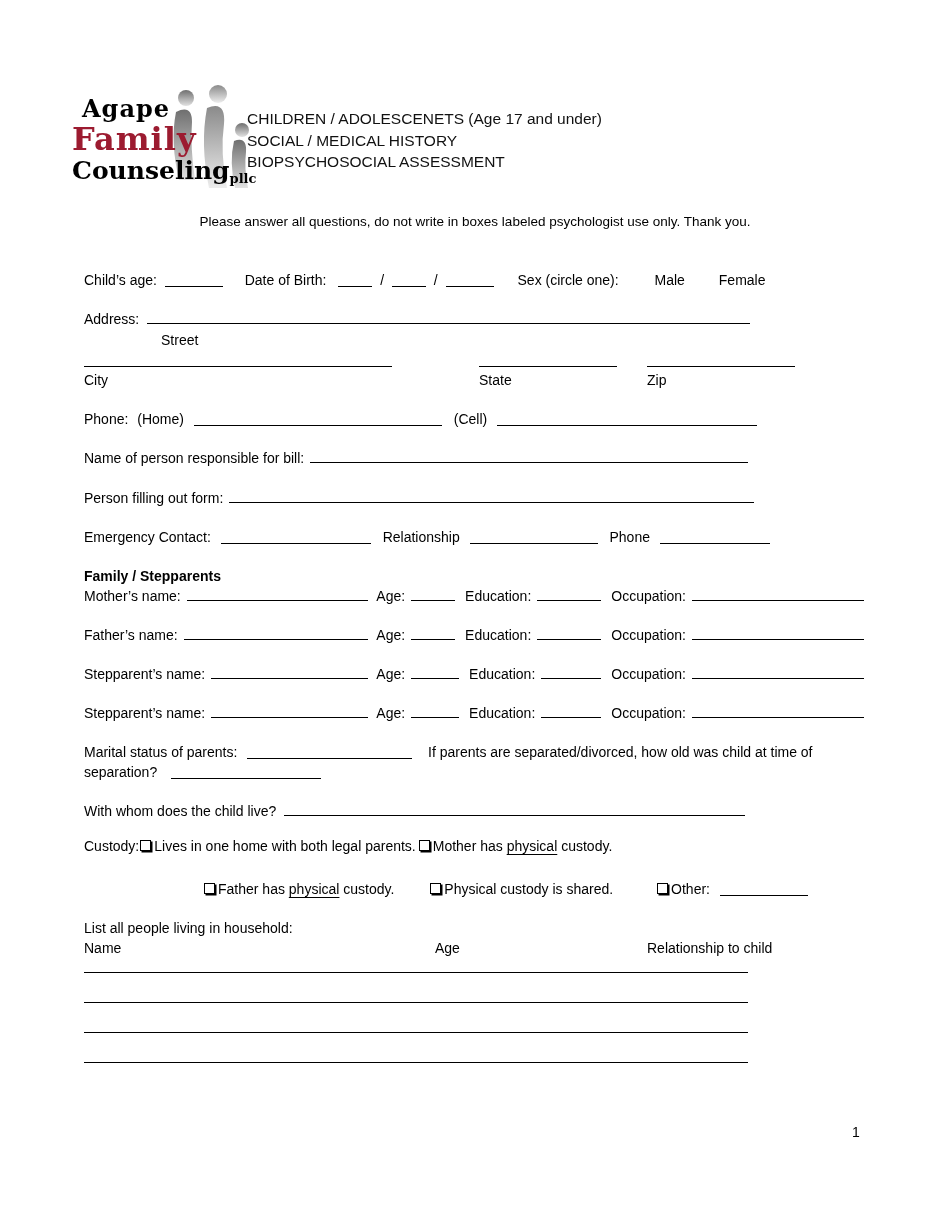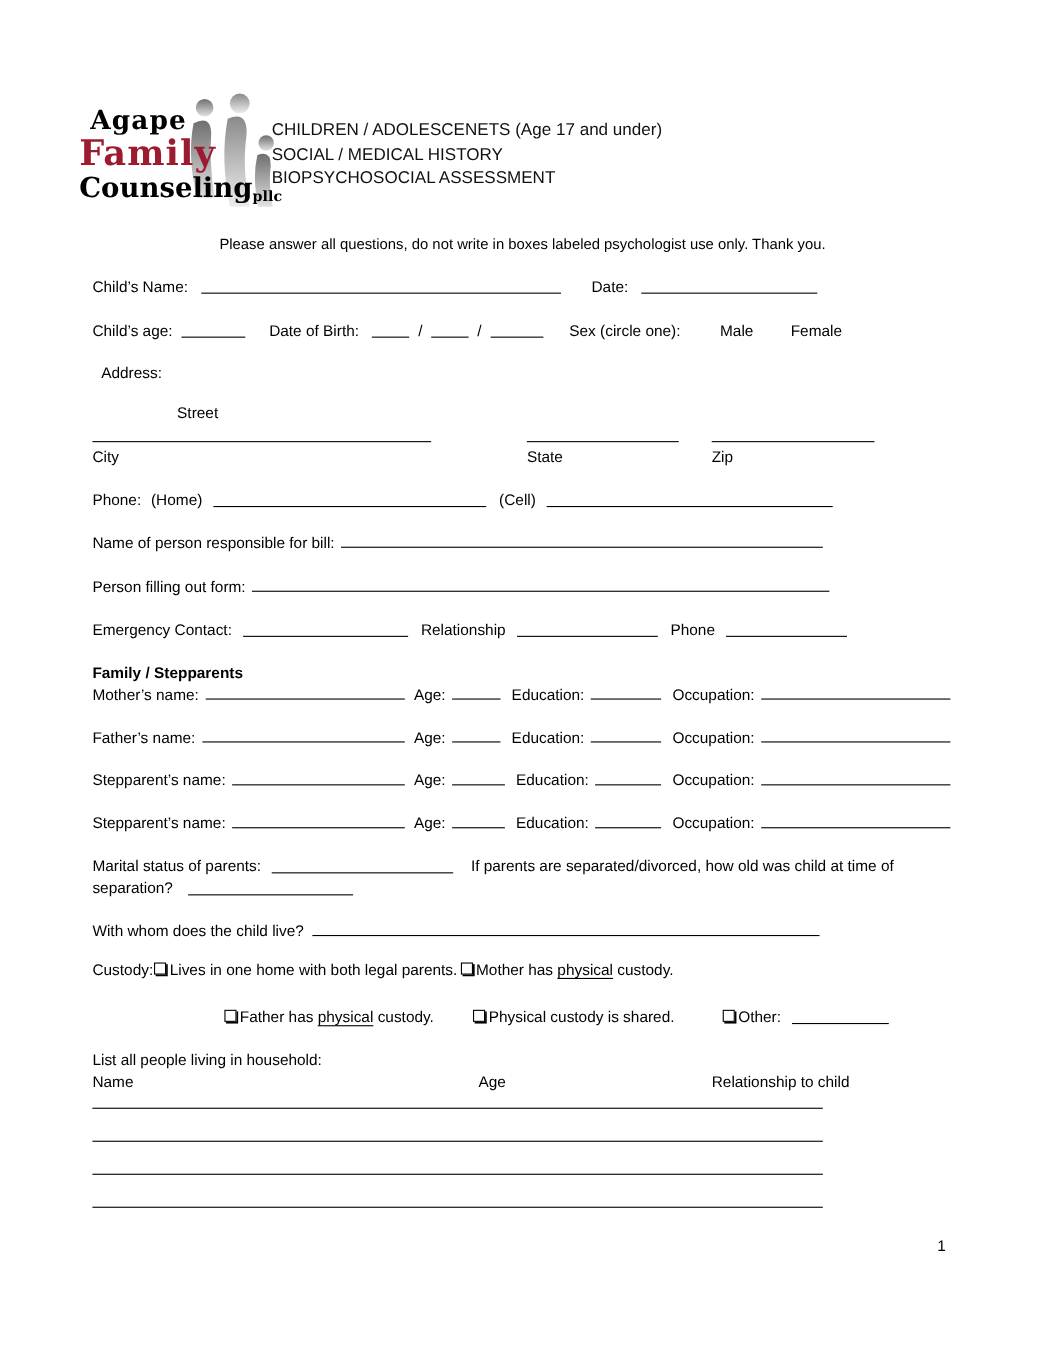--- a/index.html
+++ b/index.html
@@ -74,42 +74,36 @@
   <div class="titleblock">
     <div>CHILDREN / ADOLESCENETS (Age 17 and under)</div>
     <div>SOCIAL / MEDICAL HISTORY</div>
     <div>BIOPSYCHOSOCIAL ASSESSMENT</div>
   </div>
 
   <div class="instruction">Please answer all questions, do not write in boxes labeled psychologist use only.  Thank you.</div>
 
   <div class="content">
 
-    <div class="row">
-      <span class="lbl">Child’s Name:</span>
-      <span class="bl" style="width:327px;margin-left:8px;"></span>
-      <span class="lbl" style="margin-left:24px;">Date:</span>
-      <span class="bl" style="width:160px;margin-left:8px;"></span>
-    </div>
 
     <div class="row mt20">
       <span class="lbl">Child’s age:</span>
       <span class="bl" style="width:58px;margin-left:4px;"></span>
       <span class="lbl" style="margin-left:18px;">Date of Birth:</span>
       <span class="bl" style="width:34px;margin-left:8px;"></span>
       <span style="margin:0 4px;">/</span>
       <span class="bl" style="width:34px;"></span>
       <span style="margin:0 4px;">/</span>
       <span class="bl" style="width:48px;"></span>
       <span class="lbl" style="margin-left:20px;">Sex (circle one):</span>
       <span class="lbl" style="margin-left:32px;">Male</span>
       <span class="lbl" style="margin-left:30px;">Female</span>
     </div>
 
-    <div class="row flexrow mt19" style="width:666px;flex-direction:column;">
+    <div class="row flexrow mt19" style="width:666px;">
       <span class="lbl">Address:</span>
       <span class="bl" style="margin-left:8px;"></span>
     </div>
     <div class="row mt1">
       <span class="lbl" style="margin-left:77px;">Street</span>
     </div>
 
     <div class="rel mt2" style="height:16px;">
       <span class="bl abs" style="left:0;width:308px;"></span>
       <span class="bl abs" style="left:395px;width:138px;"></span>

